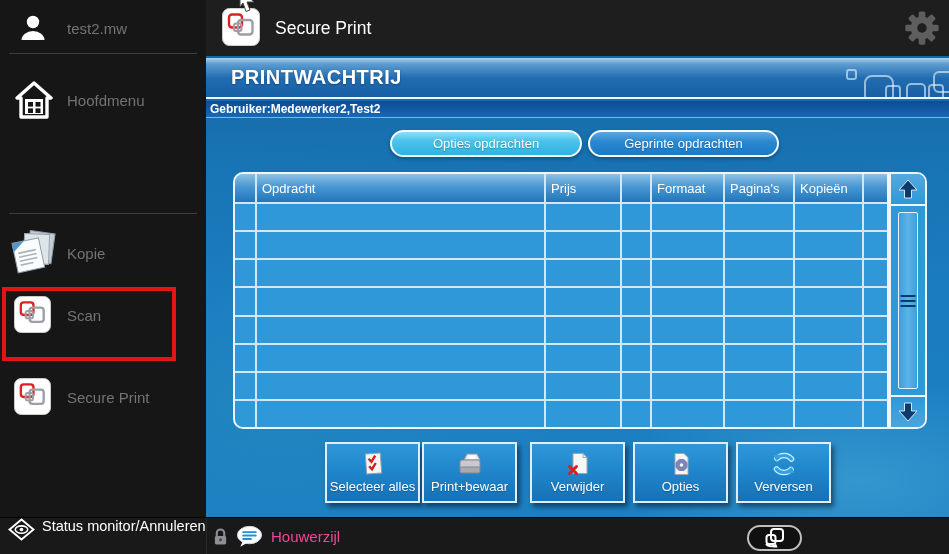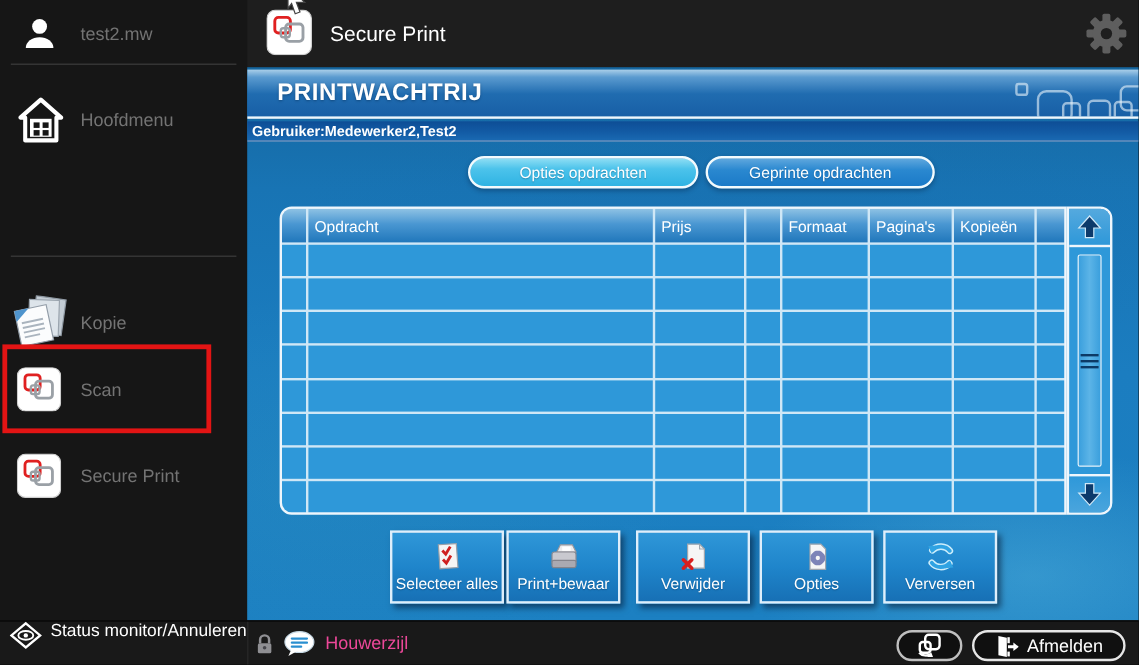--- a/index.html
+++ b/index.html
@@ -112,21 +112,21 @@
         <rect x="13" y="22" width="5" height="4.6" fill="#161616"></rect>
         <rect x="20.5" y="22" width="5" height="4.6" fill="#161616"></rect>
         <rect x="13" y="28.4" width="5" height="4.6" fill="#161616"></rect>
         <rect x="20.5" y="28.4" width="5" height="4.6" fill="#161616"></rect>
       </svg>
       <span class="side-label" style="position:absolute;left:67px;">Hoofdmenu</span>
     </div>
 
     <div class="side-divider" style="top:213px;"></div>
 
-    <div class="side-item" style="top:244px;height:50px;padding-left:40px;">
+    <div class="side-item" style="top:228px;height:50px;padding-left:40px;">
       <svg class="sb-icon" style="left:10px;top:2px;" width="50" height="46" viewBox="0 0 50 46">
         <g transform="rotate(8 30 18)">
             <rect x="18" y="2" width="25" height="30" fill="#c3ccd4" stroke="#8e98a2" stroke-width="1"></rect>
           </g>
         <g transform="rotate(2 28 20)">
             <rect x="14" y="4" width="25" height="30" fill="#dde4ea" stroke="#9aa4ae" stroke-width="1"></rect>
           </g>
         <g transform="rotate(-12 20 26)">
           <rect x="5" y="10" width="27" height="30" fill="#fbfcfd" stroke="#939da8" stroke-width="1"></rect>
           <path d="M5 10 L17 10 L5 19 Z" fill="#4f94cd"></path>
@@ -134,21 +134,21 @@
           <line x1="9" y1="25" x2="27" y2="25" stroke="#aab4be" stroke-width="1.6"></line>
           <line x1="9" y1="29" x2="27" y2="29" stroke="#aab4be" stroke-width="1.6"></line>
           <line x1="9" y1="33" x2="22" y2="33" stroke="#aab4be" stroke-width="1.6"></line>
         </g>
       </svg>
       <span class="side-label" style="position:absolute;left:67px;">Kopie</span>
     </div>
 
     <div id="scan-highlight"></div>
 
-    <div class="side-item" style="top:306px;height:38px;">
+    <div class="side-item" style="top:296px;height:38px;">
       <svg class="sb-icon app-tile" style="left:14px;top:0;" width="37" height="37" viewBox="0 0 38 38">
         <rect x="0.5" y="0.5" width="37" height="37" rx="7" fill="#fff" stroke="#cfcfcf"></rect>
         <rect x="7" y="6.5" width="13" height="13" rx="3" fill="none" stroke="#e02020" stroke-width="2.4"></rect>
         <rect x="12" y="15.5" width="7.5" height="7.5" rx="2" fill="none" stroke="#9aa0a6" stroke-width="2"></rect>
         <rect x="16" y="12" width="14.5" height="14.5" rx="3" fill="none" stroke="#9aa0a6" stroke-width="2.4"></rect>
       </svg>
       <span class="side-label" style="position:absolute;left:67px;">Scan</span>
     </div>
 
     <div class="side-item" style="top:378px;height:38px;">
@@ -397,25 +397,15 @@
 
     <div class="pill" id="app-switch-pill">
       <svg width="26" height="24" viewBox="0 0 26 24">
         <rect x="9" y="3" width="12" height="12" rx="3" fill="none" stroke="#fff" stroke-width="2"></rect>
         <rect x="4.5" y="9" width="9" height="9" rx="2.5" fill="none" stroke="#fff" stroke-width="2"></rect>
         <path d="M4 18 a6.5 4.5 0 0 0 10 1" fill="none" stroke="#fff" stroke-width="2"></path>
         <polygon points="15.5,21.5 10.5,21.5 14,17.5" fill="#fff"></polygon>
       </svg>
     </div>
 
-    <div class="pill" id="logout-pill">
-      <svg width="20" height="21" viewBox="0 0 20 21">
-        <path d="M3 2 L10 3.5 V19.5 L3 18 Z" fill="#fff"></path>
-        <rect x="10.5" y="3" width="2" height="5" fill="#fff"></rect>
-        <rect x="10.5" y="15" width="2" height="4" fill="#fff"></rect>
-        <line x1="11" y1="11" x2="17" y2="11" stroke="#fff" stroke-width="2.4"></line>
-        <polygon points="20,11 15.5,7.5 15.5,14.5" fill="#fff"></polygon>
-      </svg>
-      <span id="logout-label">Afmelden</span>
-    </div>
   </div>
 
 </div>
 
 </body></html>

